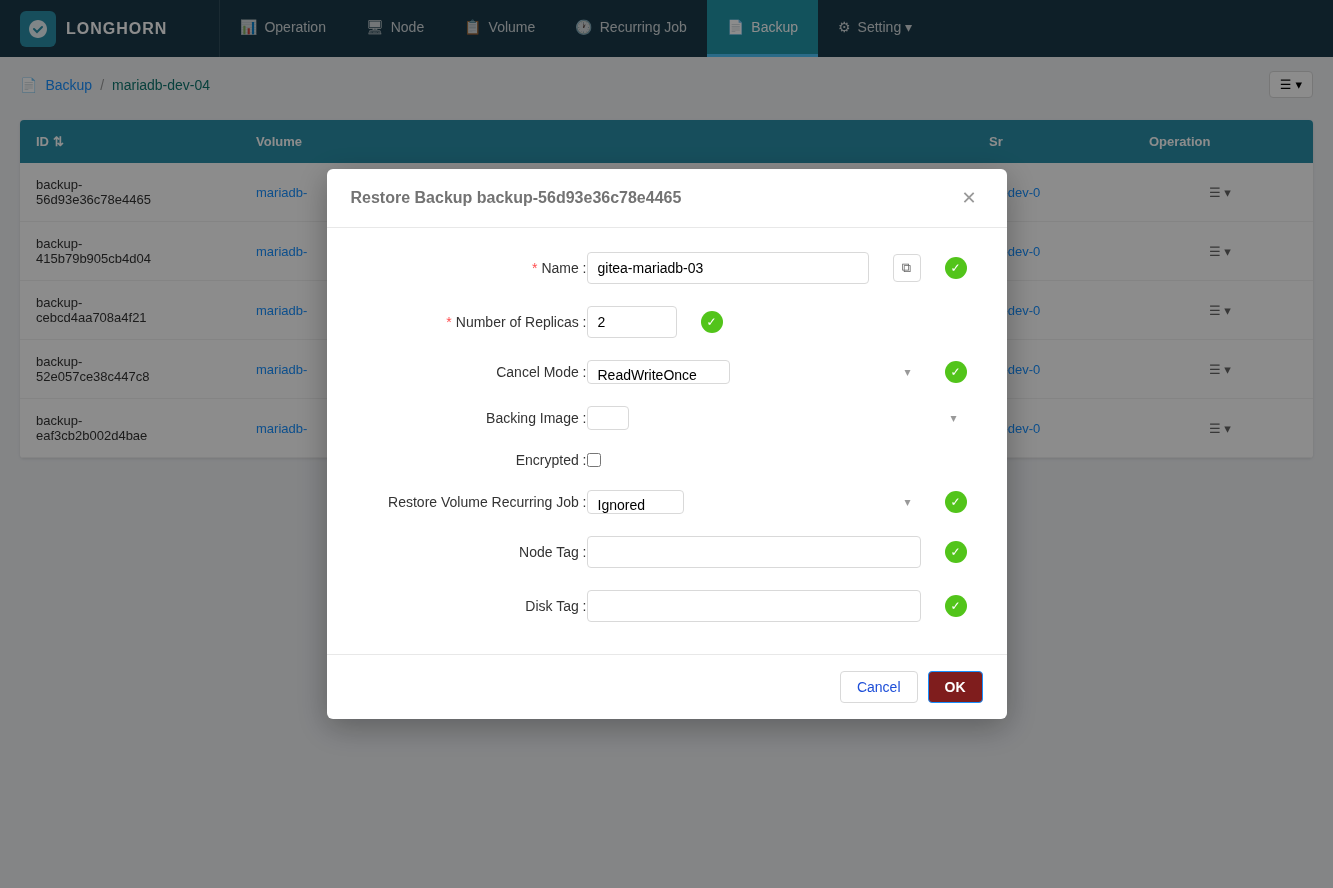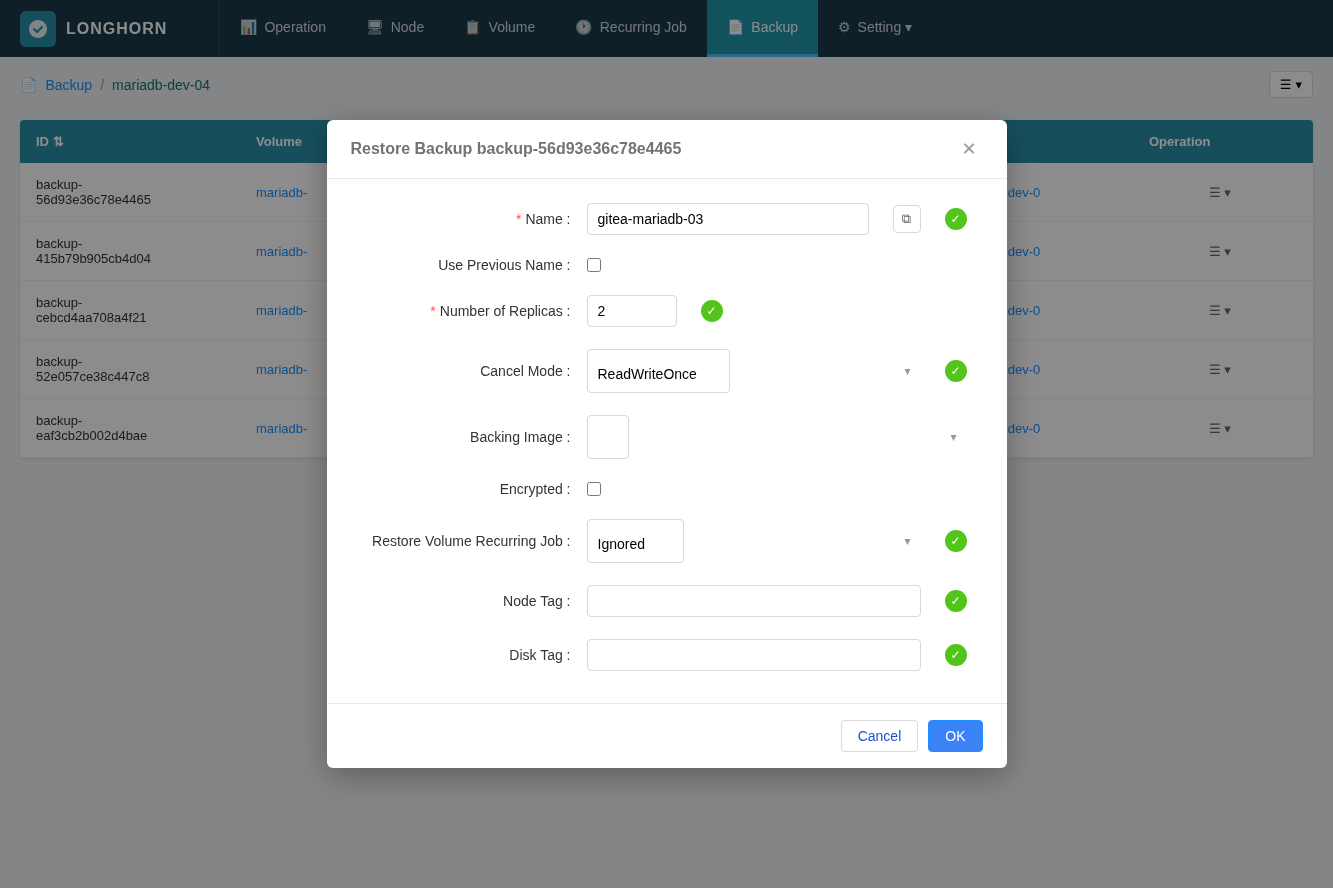--- a/index.html
+++ b/index.html
@@ -159,21 +159,20 @@
       padding: 24px 40px;
     }
     .form-row {
       display: flex;
       align-items: center;
       margin-bottom: 22px;
     }
     .form-label {
       width: 220px;
       text-align: right;
-      padding-right: 16px;
       color: #333;
       font-size: 14px;
       flex-shrink: 0;
     }
     .form-label .required {
       color: #ff4d4f;
       margin-right: 4px;
     }
     .form-control-wrap {
       display: flex;
@@ -185,21 +184,21 @@
       flex: 1;
       height: 32px;
       border: 1px solid #d9d9d9;
       border-radius: 4px;
       padding: 0 10px;
       font-size: 14px;
       outline: none;
     }
     .form-select {
       flex: 1;
-      height: 44px;
+      height: 24px;
       border: 1px solid #d9d9d9;
       border-radius: 4px;
       padding: 6px 30px 0 10px;
       font-size: 14px;
       appearance: none;
       background: white;
       outline: none;
       cursor: pointer;
     }
     .select-wrap {
@@ -255,23 +254,24 @@
       height: 32px;
       padding: 0 16px;
       border-radius: 4px;
       font-size: 14px;
       cursor: pointer;
       border: 1px solid #d9d9d9;
       background: white;
       color: #1d4ed8;
     }
     .btn-primary {
-      background: #3b82f6;
+      background: #7f1d1d;
       color: white;
       border-color: #1890ff;
+      font-weight: bold;
     }
 
     
     .pagination-bar {
       display: flex;
       align-items: center;
       justify-content: center;
       gap: 8px;
       padding: 16px;
       background: #f0f2f5;
@@ -468,26 +468,20 @@
         <div class="form-label">
           <span class="required">*</span><span>Name :</span>
         </div>
         <div class="form-control-wrap">
           <input class="form-input" type="text" value="gitea-mariadb-03" style="">
           <div class="copy-icon">⧉</div>
           <div class="check-icon">✓</div>
         </div>
       </div>
 
-      <div class="form-row">
-        <div class="form-label">Use Previous Name :</div>
-        <div class="form-control-wrap">
-          <input class="checkbox-input" type="checkbox" style="">
-        </div>
-      </div>
 
       <div class="form-row">
         <div class="form-label">
           <span class="required">*</span><span>Number of Replicas :</span>
         </div>
         <div class="form-control-wrap">
           <input class="form-input" type="number" style="max-width: 90px;" value="2">
           <div class="check-icon">✓</div>
         </div>
       </div>

